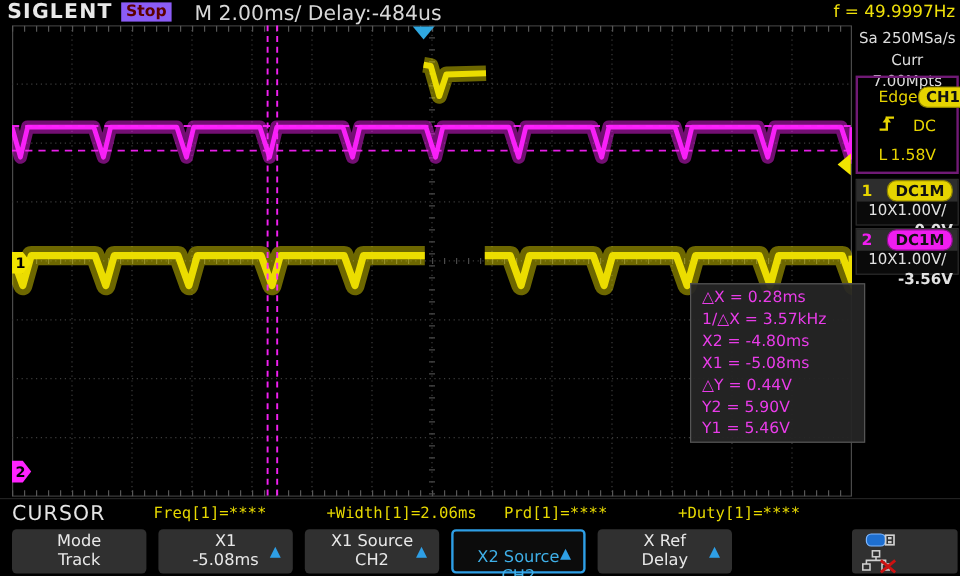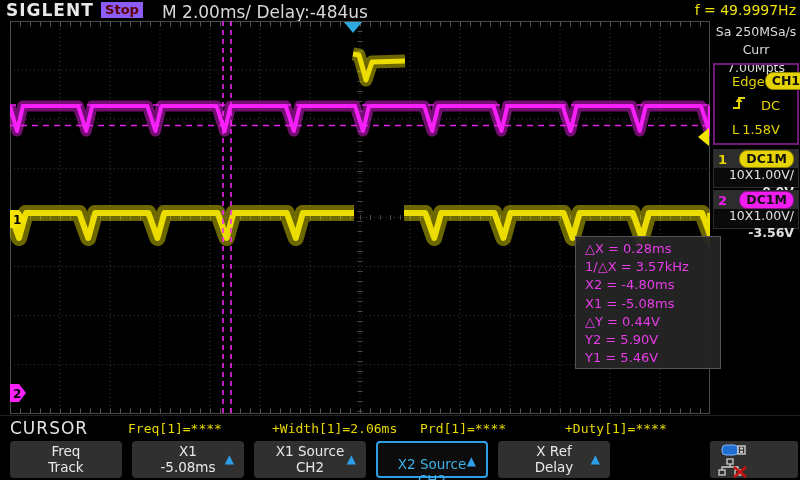--- a/index.html
+++ b/index.html
@@ -28,21 +28,21 @@
   #trigbox { position:absolute; left:1px; top:42px; width:86px; height:82px; border:2px solid #701a75; padding:4px 17px; }
   .trow { display:flex; justify-content:space-between; align-items:center; height:24px; }
   .ytext { color:#e6d400; font-size:13px; }
   .badge { border-radius:8px; padding:0 6px; font-size:12.5px; font-weight:bold; color:#111; line-height:16px; }
   .badge.yellow { background:#e6d400; border:1px solid #8f8400;text-align:center; }
   .badge.magenta { background:#f01df0; border:1px solid #8d118d; }
   .chbox { position:absolute; left:1px; width:86px; height:39px; background:#0a0a0a; border:1px solid #2c2c2c; }
   .chhead { display:flex; justify-content:space-between; align-items:center; background:#2d2d2d;
     height:18px; padding:0 4px; }
   .chnum { font-size:13px; font-weight:bold; }
-  .chrow { display:flex; justify-content:flex-end; padding:0 4px; font-size:12.5px; color:#e2e2e2; line-height:10px; margin-top:2px;}
+  .chrow { display:flex; justify-content:center; padding:0 4px; font-size:12.5px; color:#e2e2e2; line-height:10px; margin-top:2px;}
   .chrow2 { text-align:right; padding:0 4px; font-size:12.5px; color:#e2e2e2; line-height:11px; margin-top:6px;font-weight:bold;}
 
   
   #statusbar { position:absolute; left:0; top:415px; width:800px; height:24px; background:#000; border-top:1px solid #222; }
   #cursor-title { position:absolute; left:10px; top:2px; color:#e4e4e4; font-size:17px; letter-spacing:1px; }
   .meas { position:absolute; top:5px; color:#e6d800; font-size:13px; font-family:"DejaVu Sans Mono",monospace; }
 
   
   #menubar { position:absolute; left:0; top:439px; width:800px; height:41px; background:#000; }
   .mbtn { position:absolute; top:2px; width:112px; height:37px; background:#303030; border-radius:4px;
@@ -170,21 +170,21 @@
   <div id="statusbar">
     <div id="cursor-title">CURSOR</div>
     <div class="meas" style="left:128px">Freq[1]=****</div>
     <div class="meas" style="left:272px">+Width[1]=2.06ms</div>
     <div class="meas" style="left:420px">Prd[1]=****</div>
     <div class="meas" style="left:565px">+Duty[1]=****</div>
   </div>
 
   <div id="menubar">
     <div class="mbtn" style="left:10px">
-      <div class="l1">Freq</div>
+      <div class="l1">Mode</div>
       <div class="l2">Track</div>
     </div>
     <div class="mbtn" style="left:132px">
       <div class="l1">X1</div>
       <div class="l2">-5.08ms</div>
       <span class="arrow-up">▲</span>
     </div>
     <div class="mbtn" style="left:254px">
       <div class="l1">X1 Source</div>
       <div class="l2">CH2</div>

